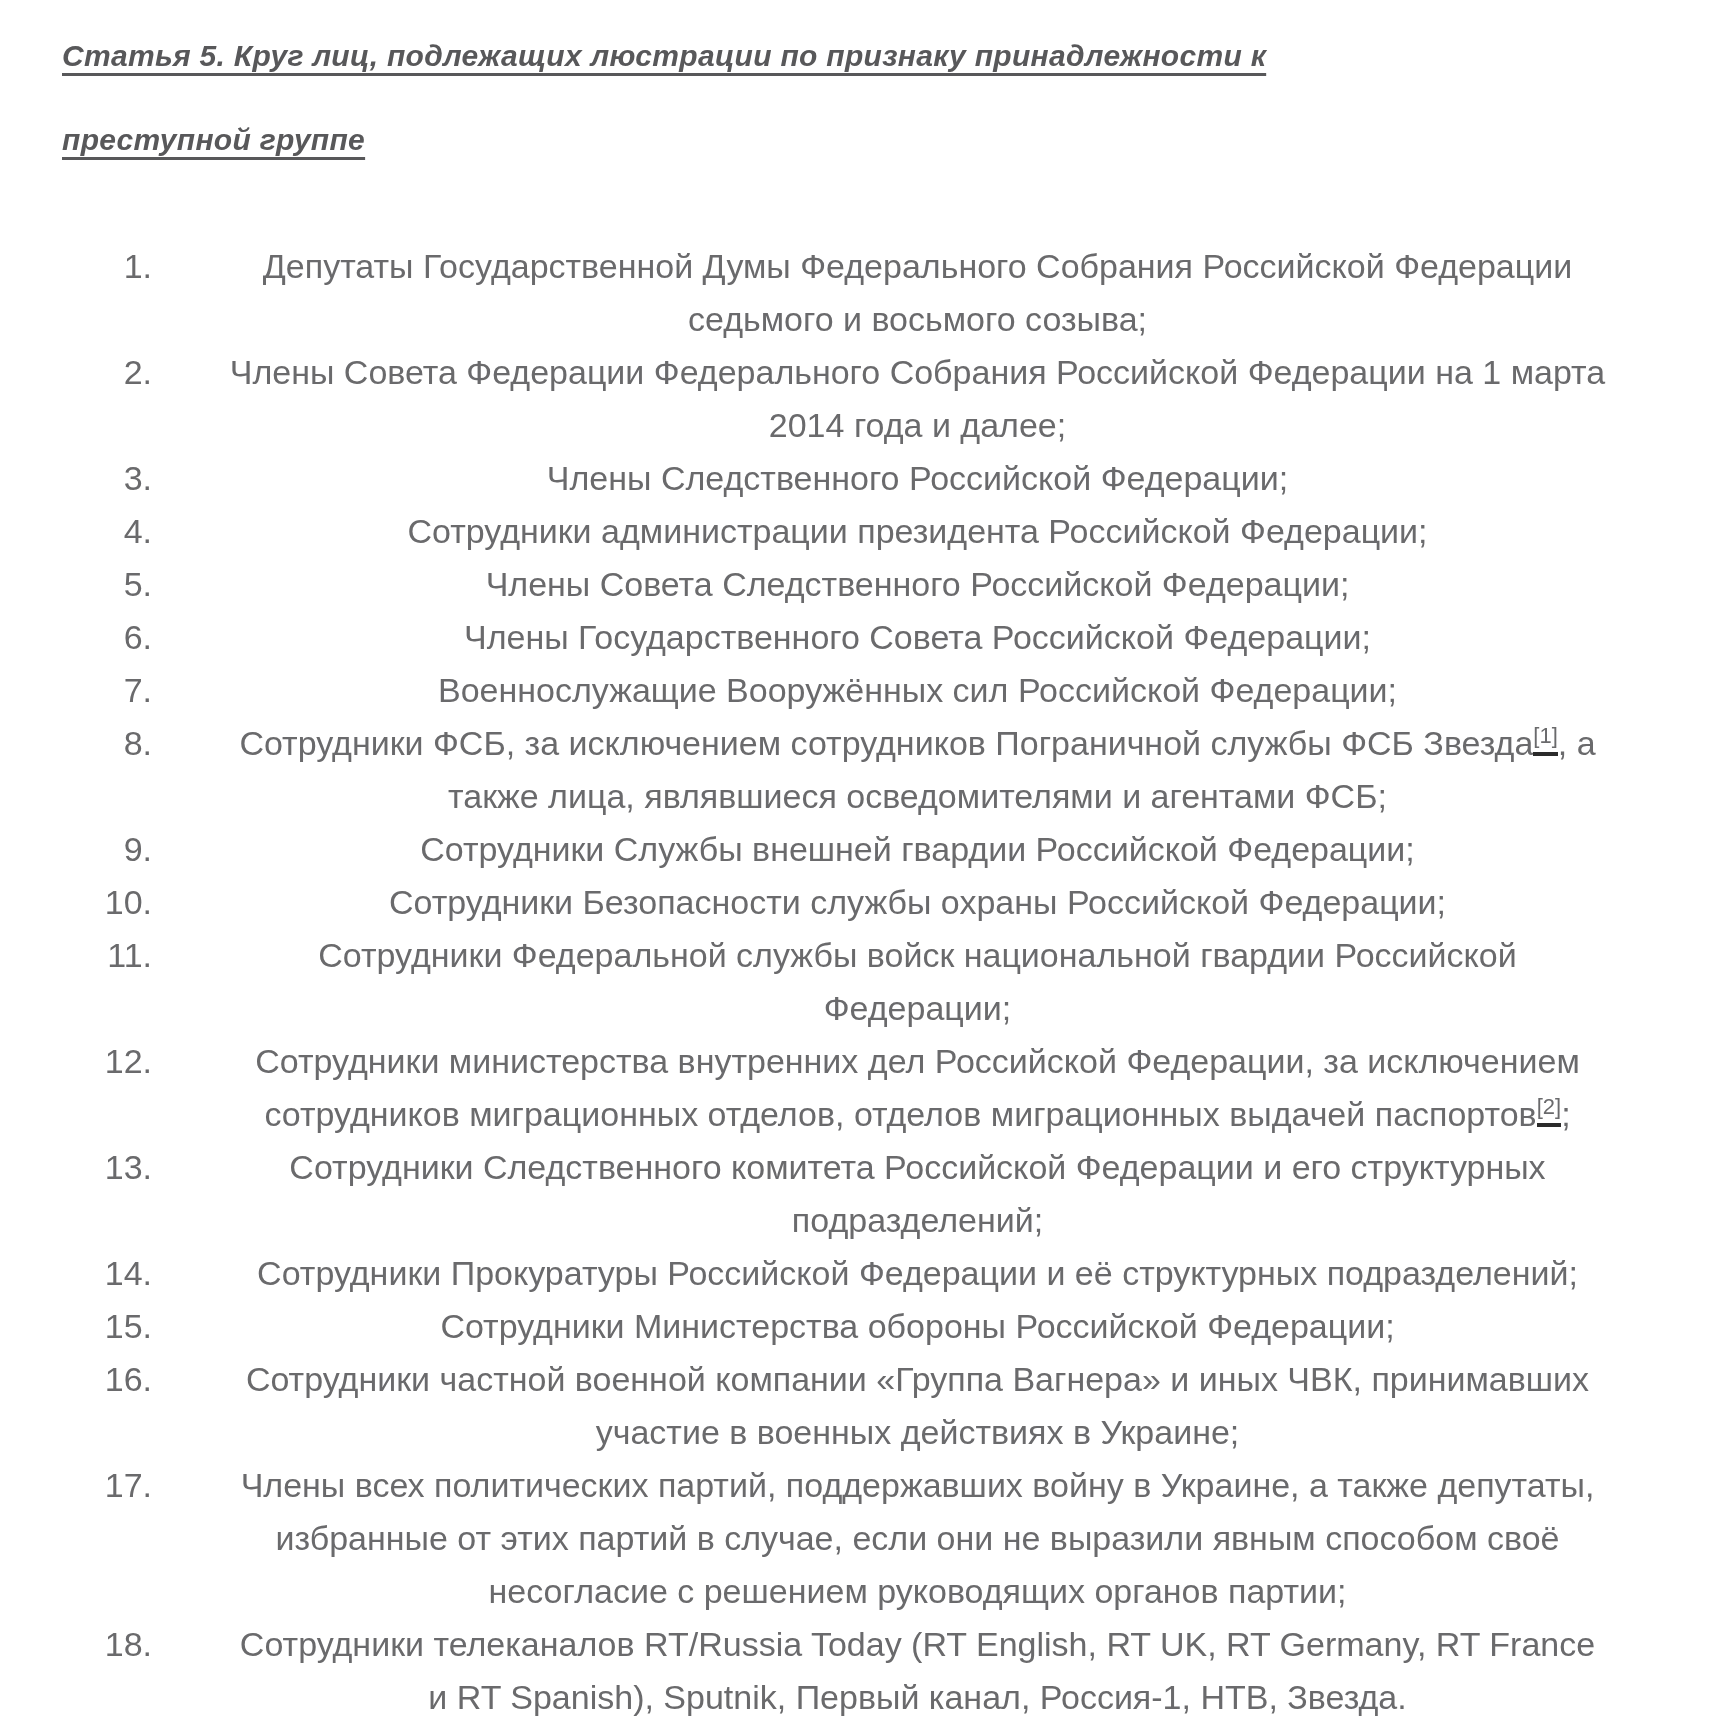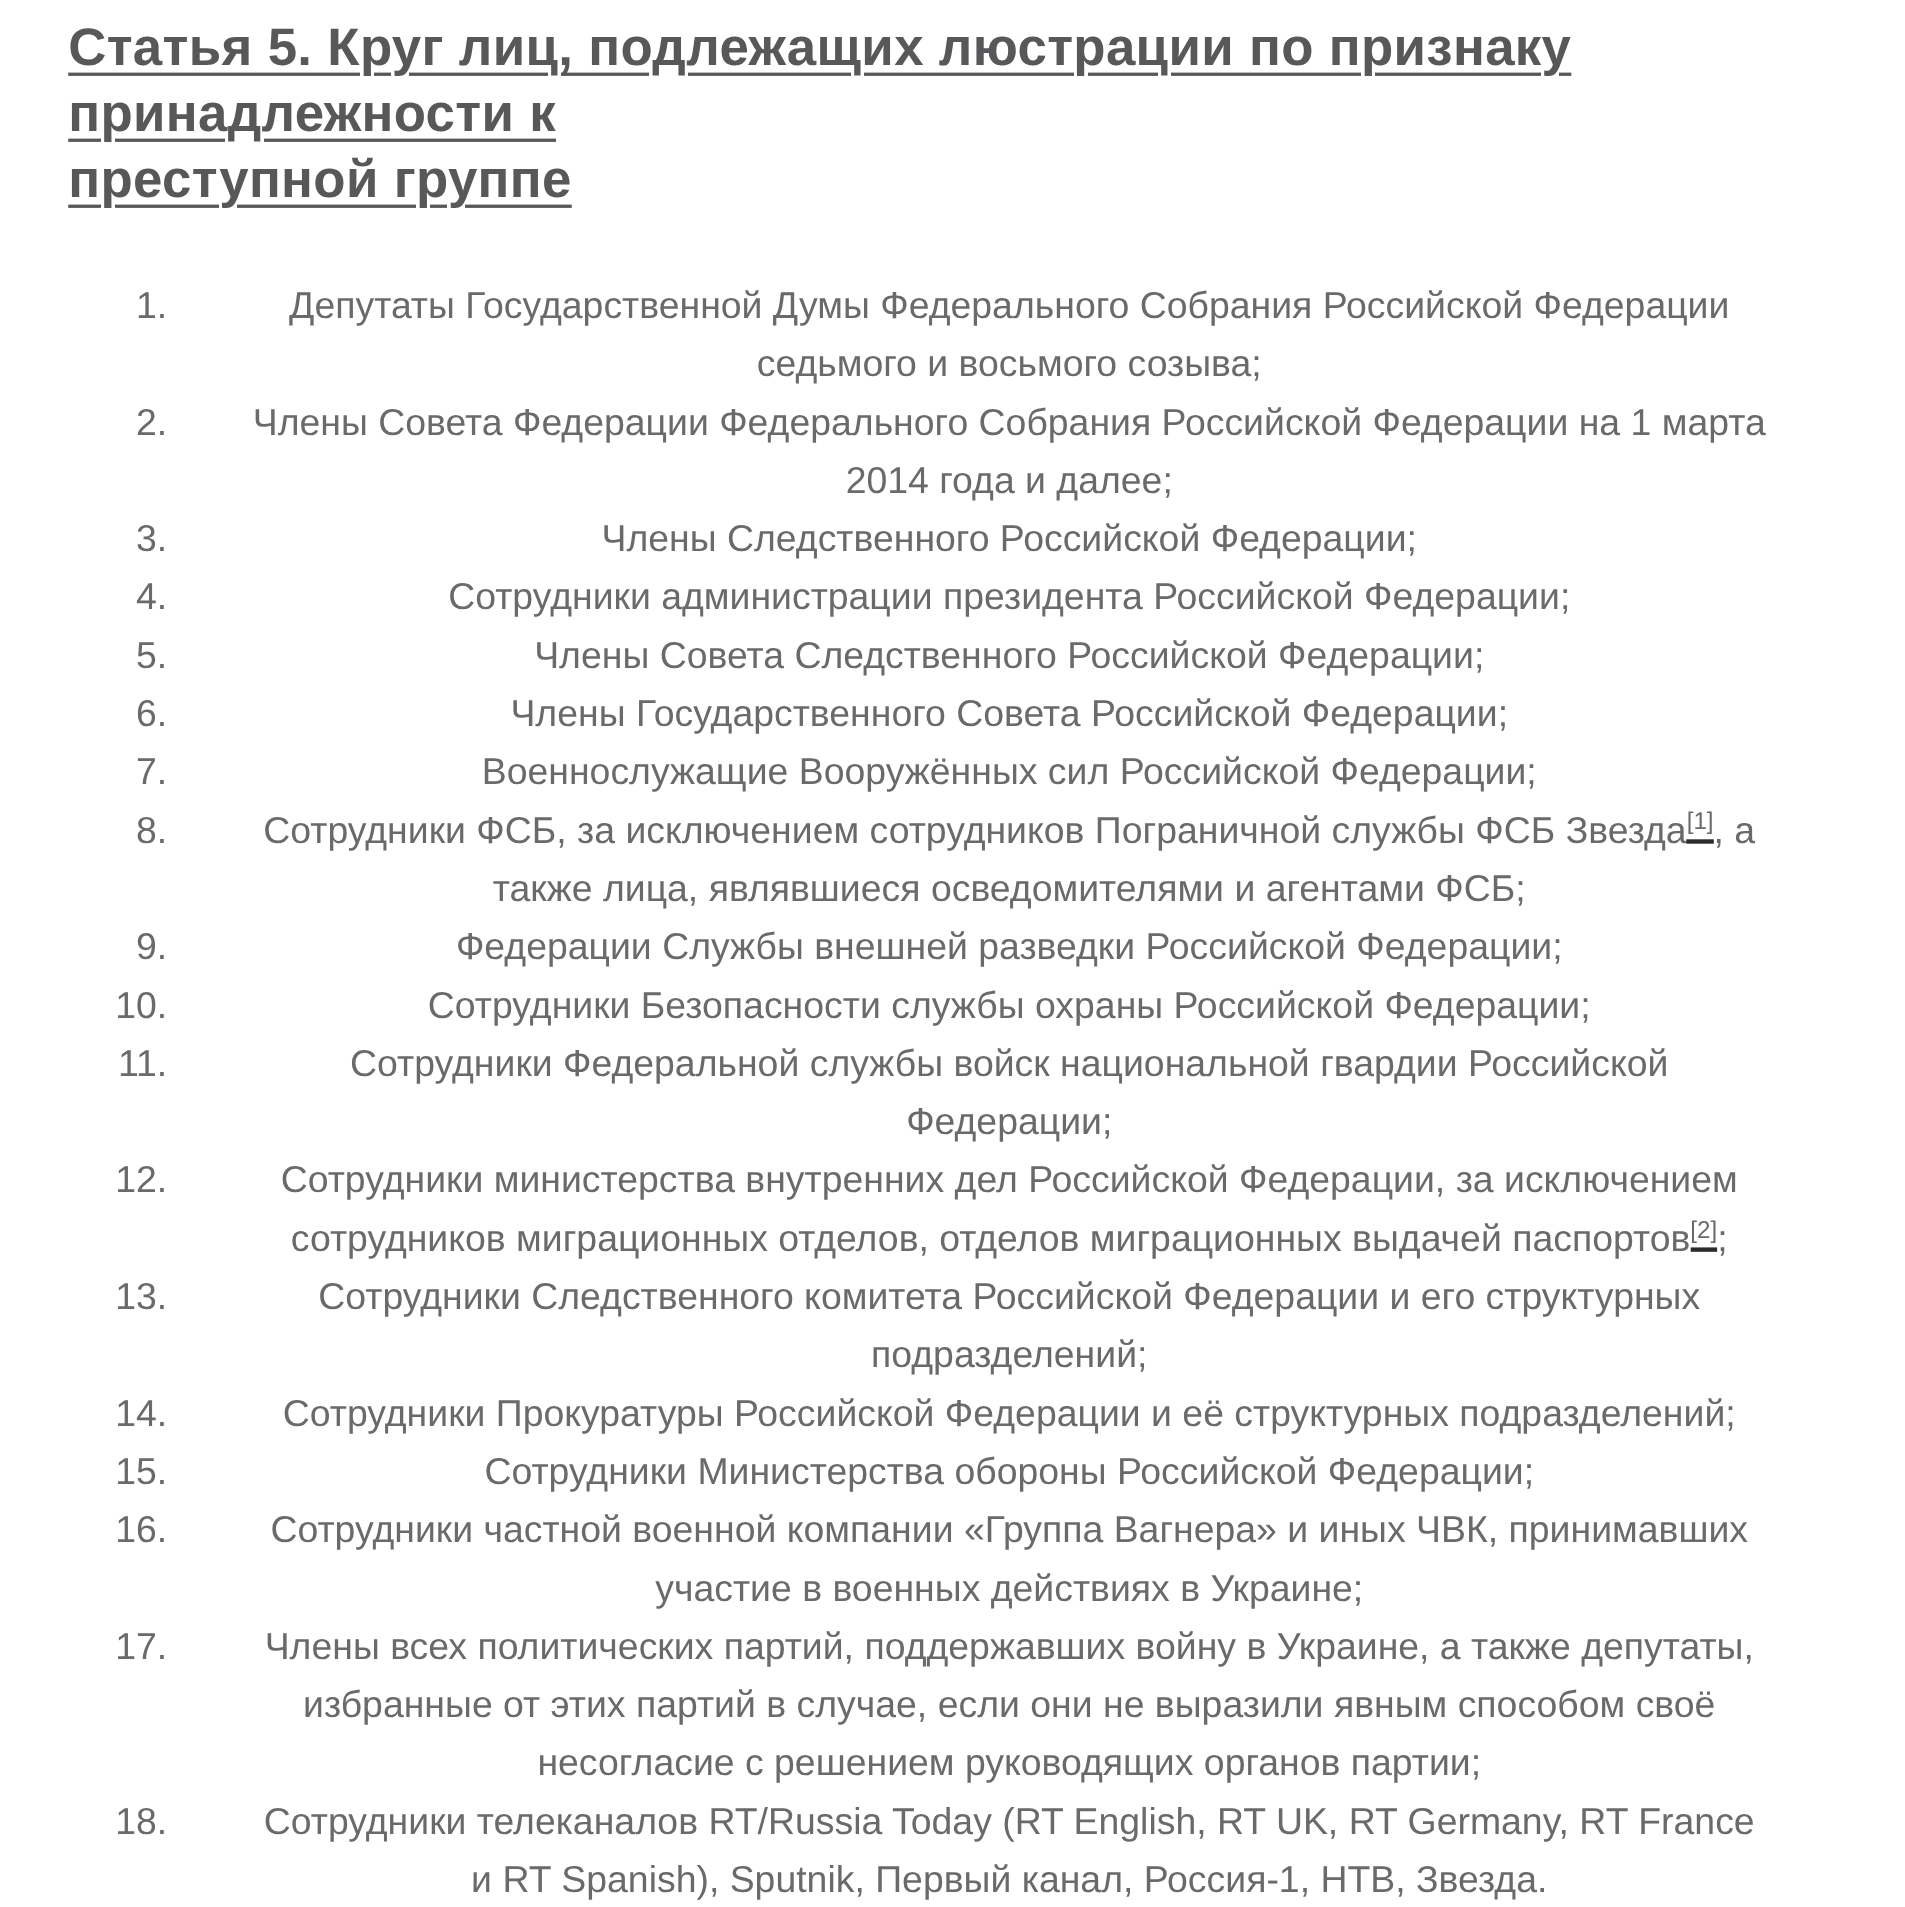--- a/index.html
+++ b/index.html
@@ -14,29 +14,30 @@
     width: 1732px; height: 1734px;
     background: var(--bg);
     font-family: "Liberation Sans", sans-serif;
     overflow: hidden;
   }
   .doc {
     padding: 14px 60px 0 62px;
   }
   h1.article-heading {
     margin: 0;
-    font-size: 48px;
+    font-size: 30px;
     font-weight: 700;
-    line-height: 60px;
+    line-height: 84px;
     color: var(--heading);
     text-decoration: underline;
     text-decoration-thickness: 3px;
     text-underline-offset: 7px;
     white-space: pre-line;
     letter-spacing: 0.3px;
+    font-style: italic;
   }
   ol.lustration-list {
     list-style: none;
     margin: 58px 0 0 0;
     padding: 0 0 0 101px; 
     font-size: 34px;
     line-height: 53px;
     color: var(--body);
     text-align: center;
   }
@@ -76,21 +77,21 @@
 седьмого и восьмого созыва;</span></li>
       <li data-num="2"><span>Члены Совета Федерации Федерального Собрания Российской Федерации на 1 марта
 2014 года и далее;</span></li>
       <li data-num="3"><span>Члены Следственного Российской Федерации;</span></li>
       <li data-num="4"><span>Сотрудники администрации президента Российской Федерации;</span></li>
       <li data-num="5"><span>Члены Совета Следственного Российской Федерации;</span></li>
       <li data-num="6"><span>Члены Государственного Совета Российской Федерации;</span></li>
       <li data-num="7"><span>Военнослужащие Вооружённых сил Российской Федерации;</span></li>
       <li data-num="8"><span>Сотрудники ФСБ, за исключением сотрудников Пограничной службы ФСБ Звезда</span><sup class="footnote">[1]</sup><span>, а
 также лица, являвшиеся осведомителями и агентами ФСБ;</span></li>
-      <li data-num="9"><span>Федерации Службы внешней разведки Российской Федерации;</span></li>
+      <li data-num="9"><span>Сотрудники Службы внешней гвардии Российской Федерации;</span></li>
       <li data-num="10"><span>Сотрудники Безопасности службы охраны Российской Федерации;</span></li>
       <li data-num="11"><span>Сотрудники Федеральной службы войск национальной гвардии Российской
 Федерации;</span></li>
       <li data-num="12"><span>Сотрудники министерства внутренних дел Российской Федерации, за исключением
 сотрудников миграционных отделов, отделов миграционных выдачей паспортов</span><sup class="footnote">[2]</sup><span>;</span></li>
       <li data-num="13"><span>Сотрудники Следственного комитета Российской Федерации и его структурных
 подразделений;</span></li>
       <li data-num="14"><span>Сотрудники Прокуратуры Российской Федерации и её структурных подразделений;</span></li>
       <li data-num="15"><span>Сотрудники Министерства обороны Российской Федерации;</span></li>
       <li data-num="16"><span>Сотрудники частной военной компании «Группа Вагнера» и иных ЧВК, принимавших

